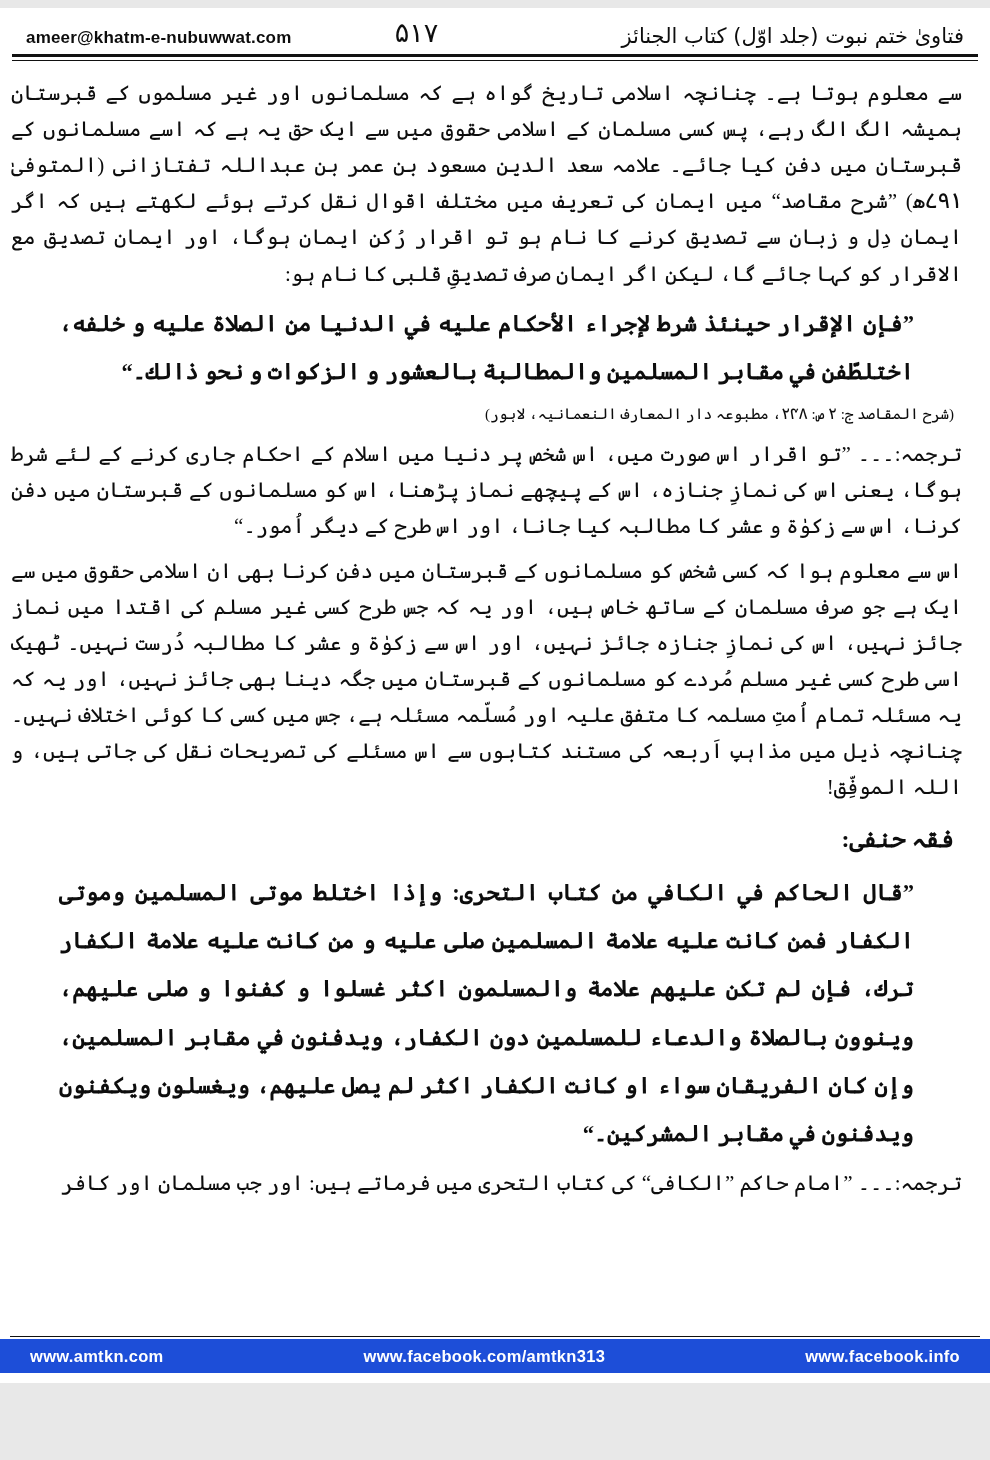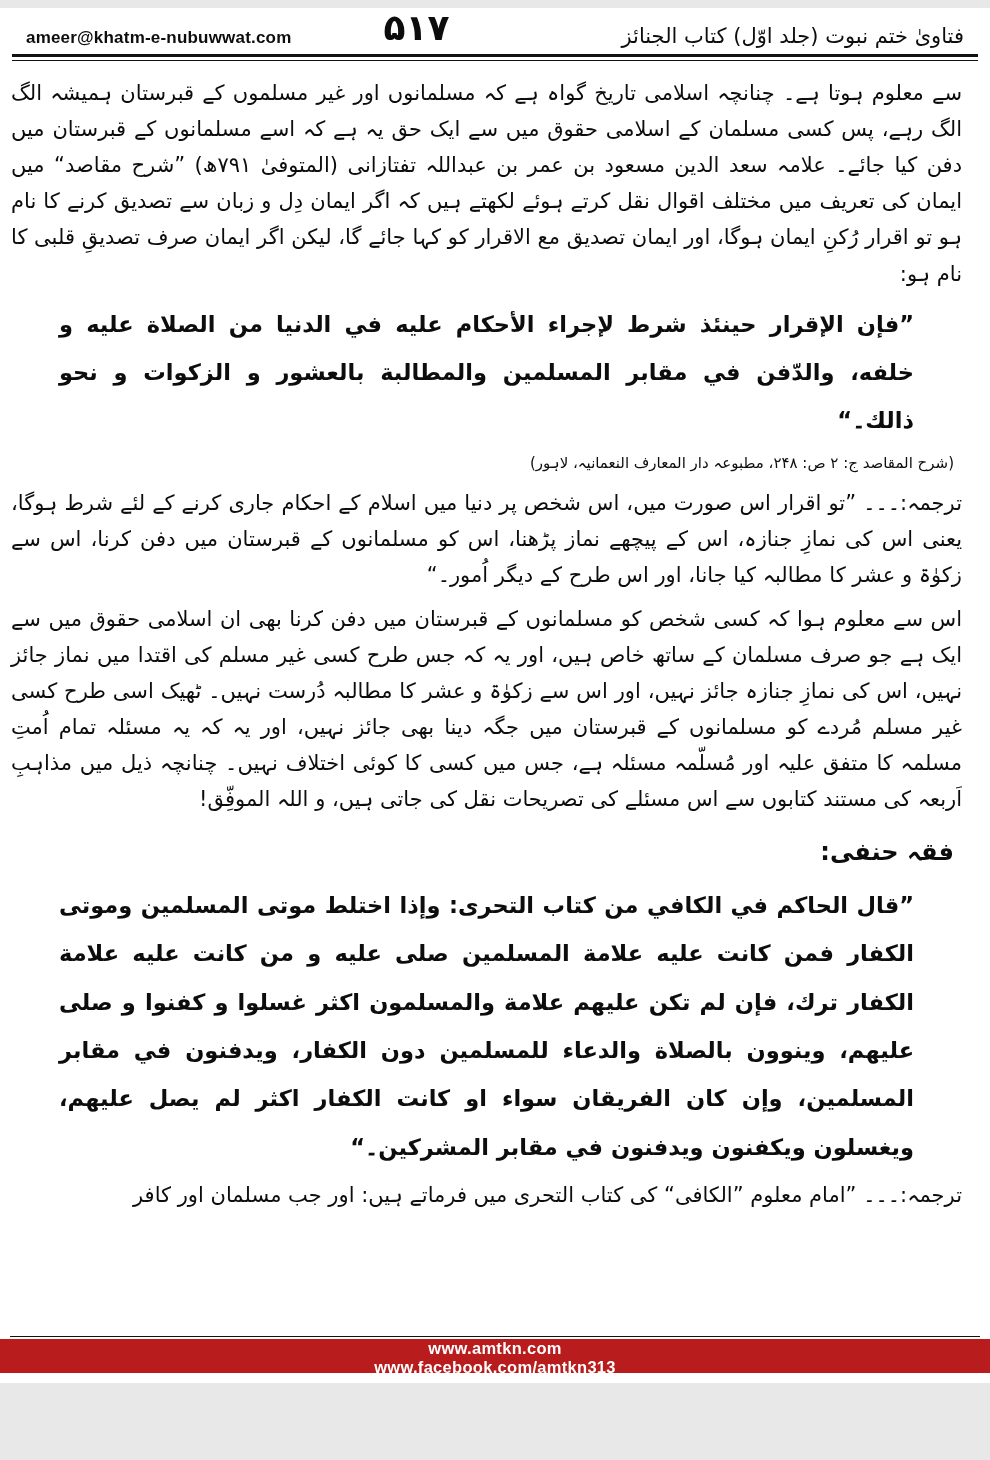--- a/index.html
+++ b/index.html
@@ -23,22 +23,22 @@
     height:44px;
     box-sizing:border-box;
   }
   .header .email{
     font-family:"Liberation Sans", sans-serif;
     font-weight:bold;
     font-size:17px;
     letter-spacing:.2px;
   }
   .header .pagenum{
-    font-size:36px;
-    font-weight:bold;
+    font-size:27px;
+    font-weight:normal;
     transform:translateX(-40px);
   }
   .header .booktitle{
     direction:rtl;
     font-size:21px;
     font-weight:normal;
   }
   .rule-double{
     margin:2px 12px 0 12px;
     border-top:3px solid #111;
@@ -46,20 +46,21 @@
     height:3px;
   }
   
   .body{
     direction:rtl;
     padding:14px 28px 0 11px;
     font-size:21px;
     line-height:1.72;
     text-align:justify;
     text-justify:inter-word;
+    font-family:Liberation Serif, serif;
   }
   .para{margin:0 0 6px 0;}
   .para.cont{text-indent:0;}
   .arabic-quote{
     margin:8px 48px 6px 48px;
     font-weight:bold;
     font-size:22.5px;
     line-height:2.15;
     text-align:justify;
   }
@@ -79,64 +80,63 @@
     left:0;right:0;bottom:10px;
   }
   .footer .rule-double{
     border-top:1px solid #111;
     border-bottom:0;
     height:2px;
     margin:0 10px 0 10px;
   }
   .footer-bar{
     direction:ltr;
-    background:#b91c1c;
+    background:#1d4ed8;
     color:#fff;
     height:34px;
     display:flex;
     align-items:center;
     justify-content:space-between;
     padding:0 30px;
     font-family:"Liberation Sans", sans-serif;
     font-weight:bold;
     font-size:16.5px;
     letter-spacing:.3px;
-    flex-direction:column;
   }
 </style>
 </head>
 <body>
 
 <div class="page">
 
   <div class="header">
     <span class="email">ameer@khatm-e-nubuwwat.com</span>
     <span class="pagenum">۵۱۷</span>
     <span class="booktitle">فتاویٰ ختم نبوت (جلد اوّل)  کتاب الجنائز</span>
   </div>
   <div class="rule-double"></div>
 
   <div class="body">
     <p class="para cont">سے معلوم ہوتا ہے۔ چنانچہ اسلامی تاریخ گواہ ہے کہ مسلمانوں اور غیر مسلموں کے قبرستان ہمیشہ الگ الگ رہے، پس کسی مسلمان کے اسلامی حقوق میں سے ایک حق یہ ہے کہ اسے مسلمانوں کے قبرستان میں دفن کیا جائے۔ علامہ سعد الدین مسعود بن عمر بن عبداللہ تفتازانی (المتوفیٰ ۷۹۱ھ) ”شرح مقاصد“ میں ایمان کی تعریف میں مختلف اقوال نقل کرتے ہوئے لکھتے ہیں کہ اگر ایمان دِل و زبان سے تصدیق کرنے کا نام ہو تو اقرار رُکنِ ایمان ہوگا، اور ایمان تصدیق مع الاقرار کو کہا جائے گا، لیکن اگر ایمان صرف تصدیقِ قلبی کا نام ہو:</p>
 
-    <p class="arabic-quote">”فإن الإقرار حينئذ شرط لإجراء الأحكام عليه في الدنيا من الصلاة عليه و خلفه، والدّفن في مقابر المسلمين والمطالبة بالعشور و الزكوات و نحو ذالك۔“</p>
+    <p class="arabic-quote">”فإن الإقرار حينئذ شرط لإجراء الأحكام عليه في الدنيا من الصلاة عليه و خلفه، اختلطّفن في مقابر المسلمين والمطالبة بالعشور و الزكوات و نحو ذالك۔“</p>
 
     <p class="reference">(شرح المقاصد ج: ۲ ص: ۲۴۸، مطبوعہ دار المعارف النعمانیہ، لاہور)</p>
 
     <p class="translation">ترجمہ:۔۔۔ ”تو اقرار اس صورت میں، اس شخص پر دنیا میں اسلام کے احکام جاری کرنے کے لئے شرط ہوگا، یعنی اس کی نمازِ جنازہ، اس کے پیچھے نماز پڑھنا، اس کو مسلمانوں کے قبرستان میں دفن کرنا، اس سے زکوٰۃ و عشر کا مطالبہ کیا جانا، اور اس طرح کے دیگر اُمور۔“</p>
 
     <p class="para">اس سے معلوم ہوا کہ کسی شخص کو مسلمانوں کے قبرستان میں دفن کرنا بھی ان اسلامی حقوق میں سے ایک ہے جو صرف مسلمان کے ساتھ خاص ہیں، اور یہ کہ جس طرح کسی غیر مسلم کی اقتدا میں نماز جائز نہیں، اس کی نمازِ جنازہ جائز نہیں، اور اس سے زکوٰۃ و عشر کا مطالبہ دُرست نہیں۔ ٹھیک اسی طرح کسی غیر مسلم مُردے کو مسلمانوں کے قبرستان میں جگہ دینا بھی جائز نہیں، اور یہ کہ یہ مسئلہ تمام اُمتِ مسلمہ کا متفق علیہ اور مُسلّمہ مسئلہ ہے، جس میں کسی کا کوئی اختلاف نہیں۔ چنانچہ ذیل میں مذاہبِ اَربعہ کی مستند کتابوں سے اس مسئلے کی تصریحات نقل کی جاتی ہیں، و اللہ الموفِّق!</p>
 
     <p class="section-heading">فقہ حنفی:</p>
 
 
     <p class="arabic-quote">”قال الحاكم في الكافي من كتاب التحرى: وإذا اختلط موتى المسلمين وموتى الكفار فمن كانت عليه علامة المسلمين صلى عليه و من كانت عليه علامة الكفار ترك، فإن لم تكن عليهم علامة والمسلمون اكثر غسلوا و كفنوا و صلى عليهم، وينوون بالصلاة والدعاء للمسلمين دون الكفار، ويدفنون في مقابر المسلمين، وإن كان الفريقان سواء او كانت الكفار اكثر لم يصل عليهم، ويغسلون ويكفنون ويدفنون في مقابر المشركين۔“</p>
 
 
-    <p class="translation">ترجمہ:۔۔۔ ”امام معلوم ”الکافی“ کی کتاب التحری میں فرماتے ہیں: اور جب مسلمان اور کافر</p>
+    <p class="translation">ترجمہ:۔۔۔ ”امام حاکم ”الکافی“ کی کتاب التحری میں فرماتے ہیں: اور جب مسلمان اور کافر</p>
   </div>
 
   <div class="footer">
     <div class="rule-double"></div>
     <div class="footer-bar">
       <span>www.amtkn.com</span>
       <span>www.facebook.com/amtkn313</span>
       <span>www.facebook.info</span>
     </div>
   </div>

